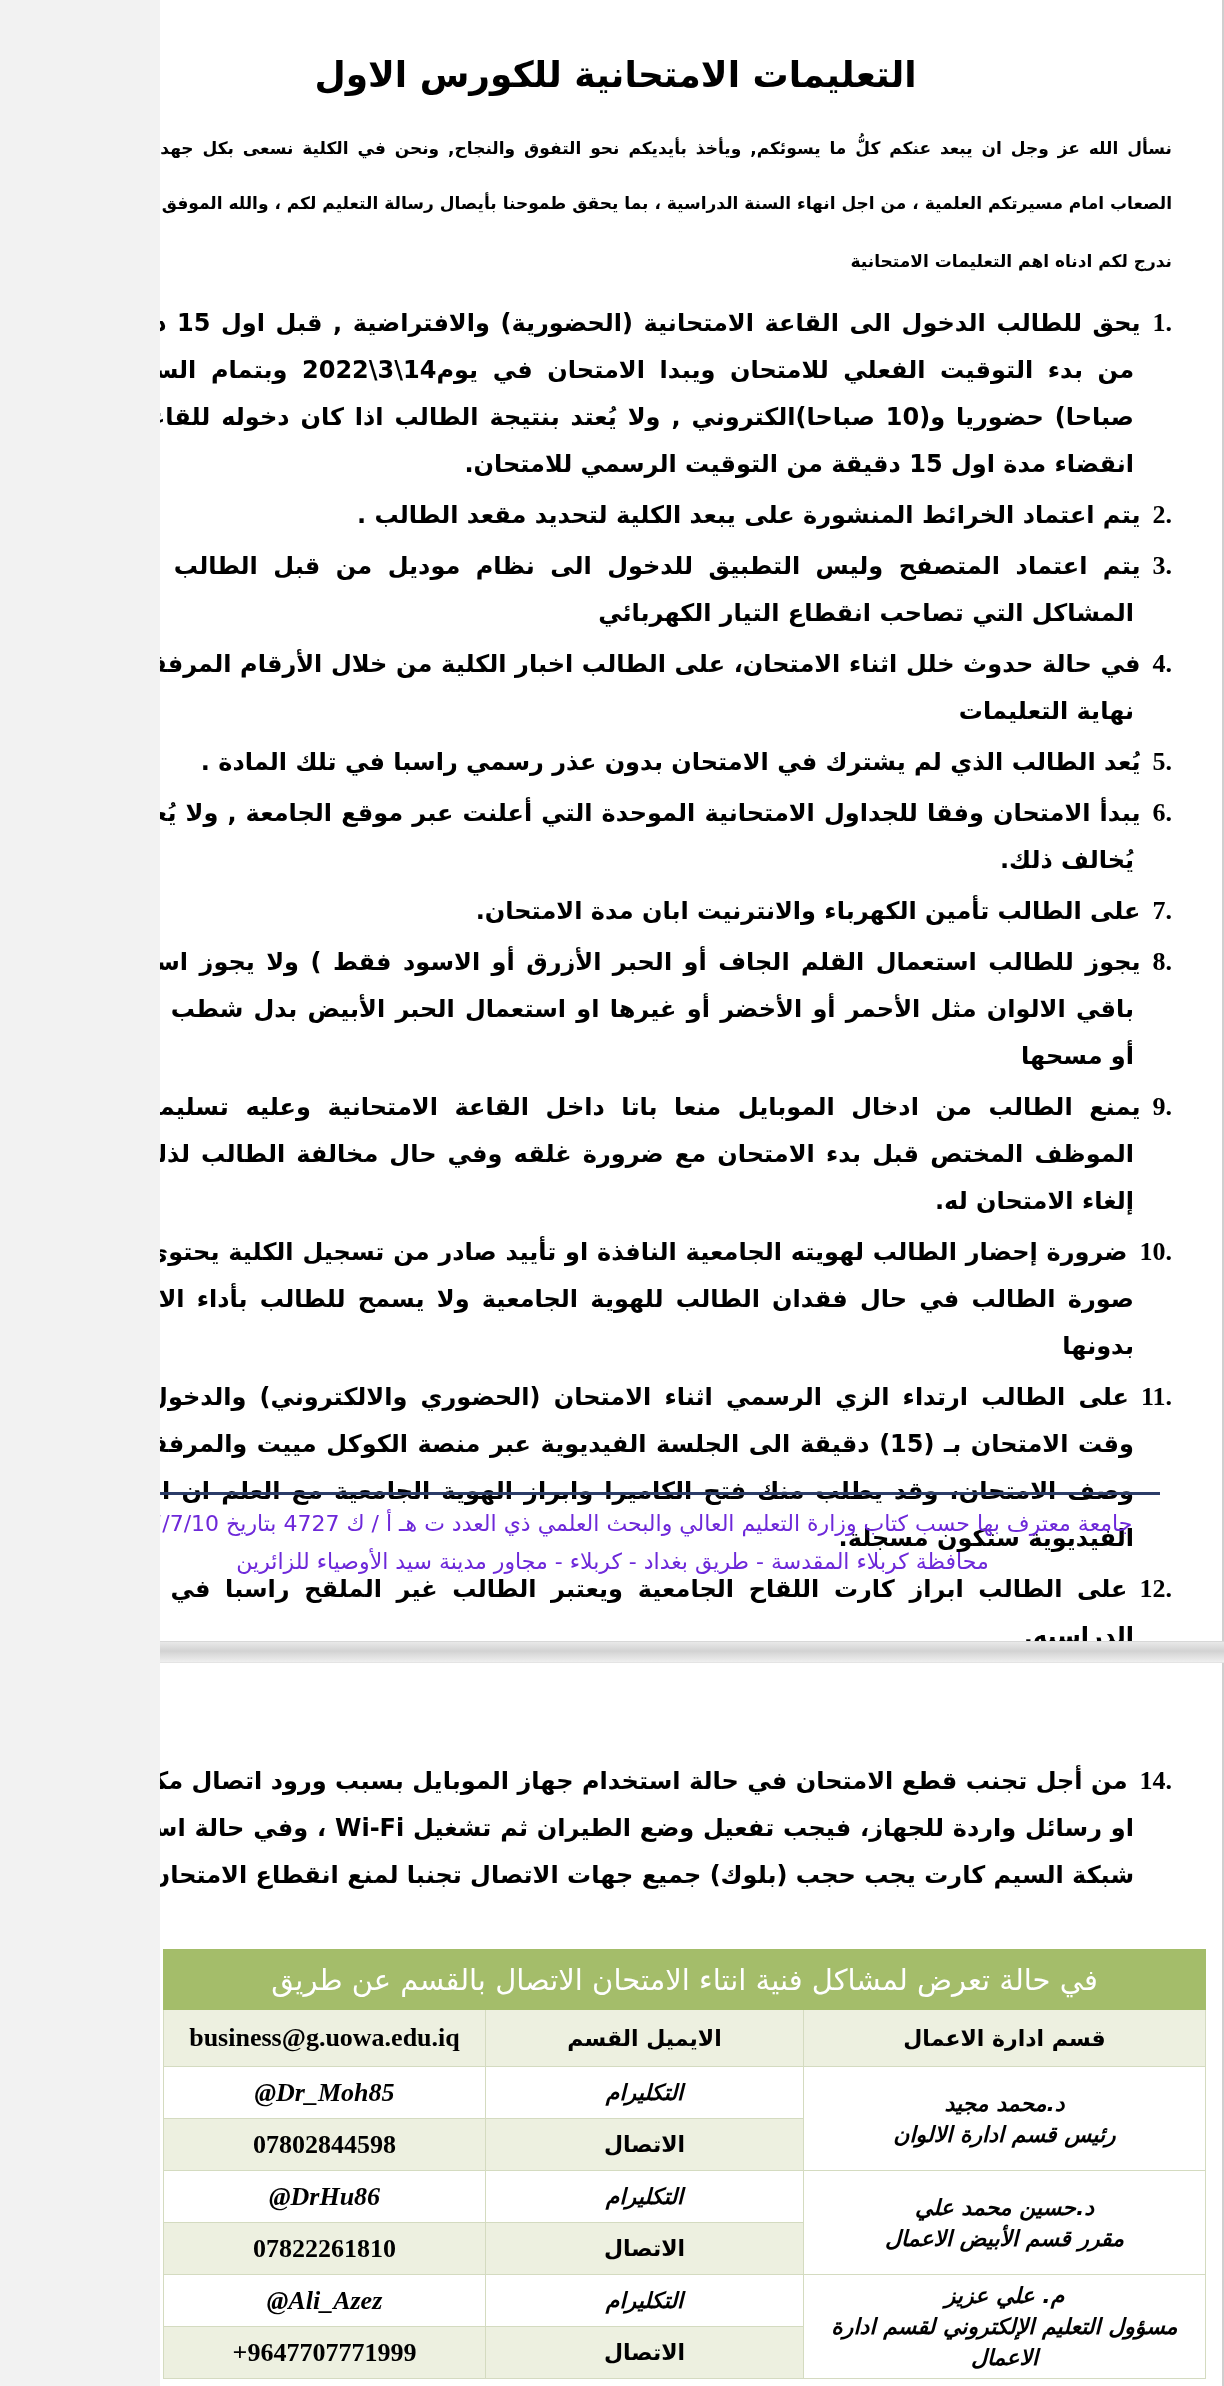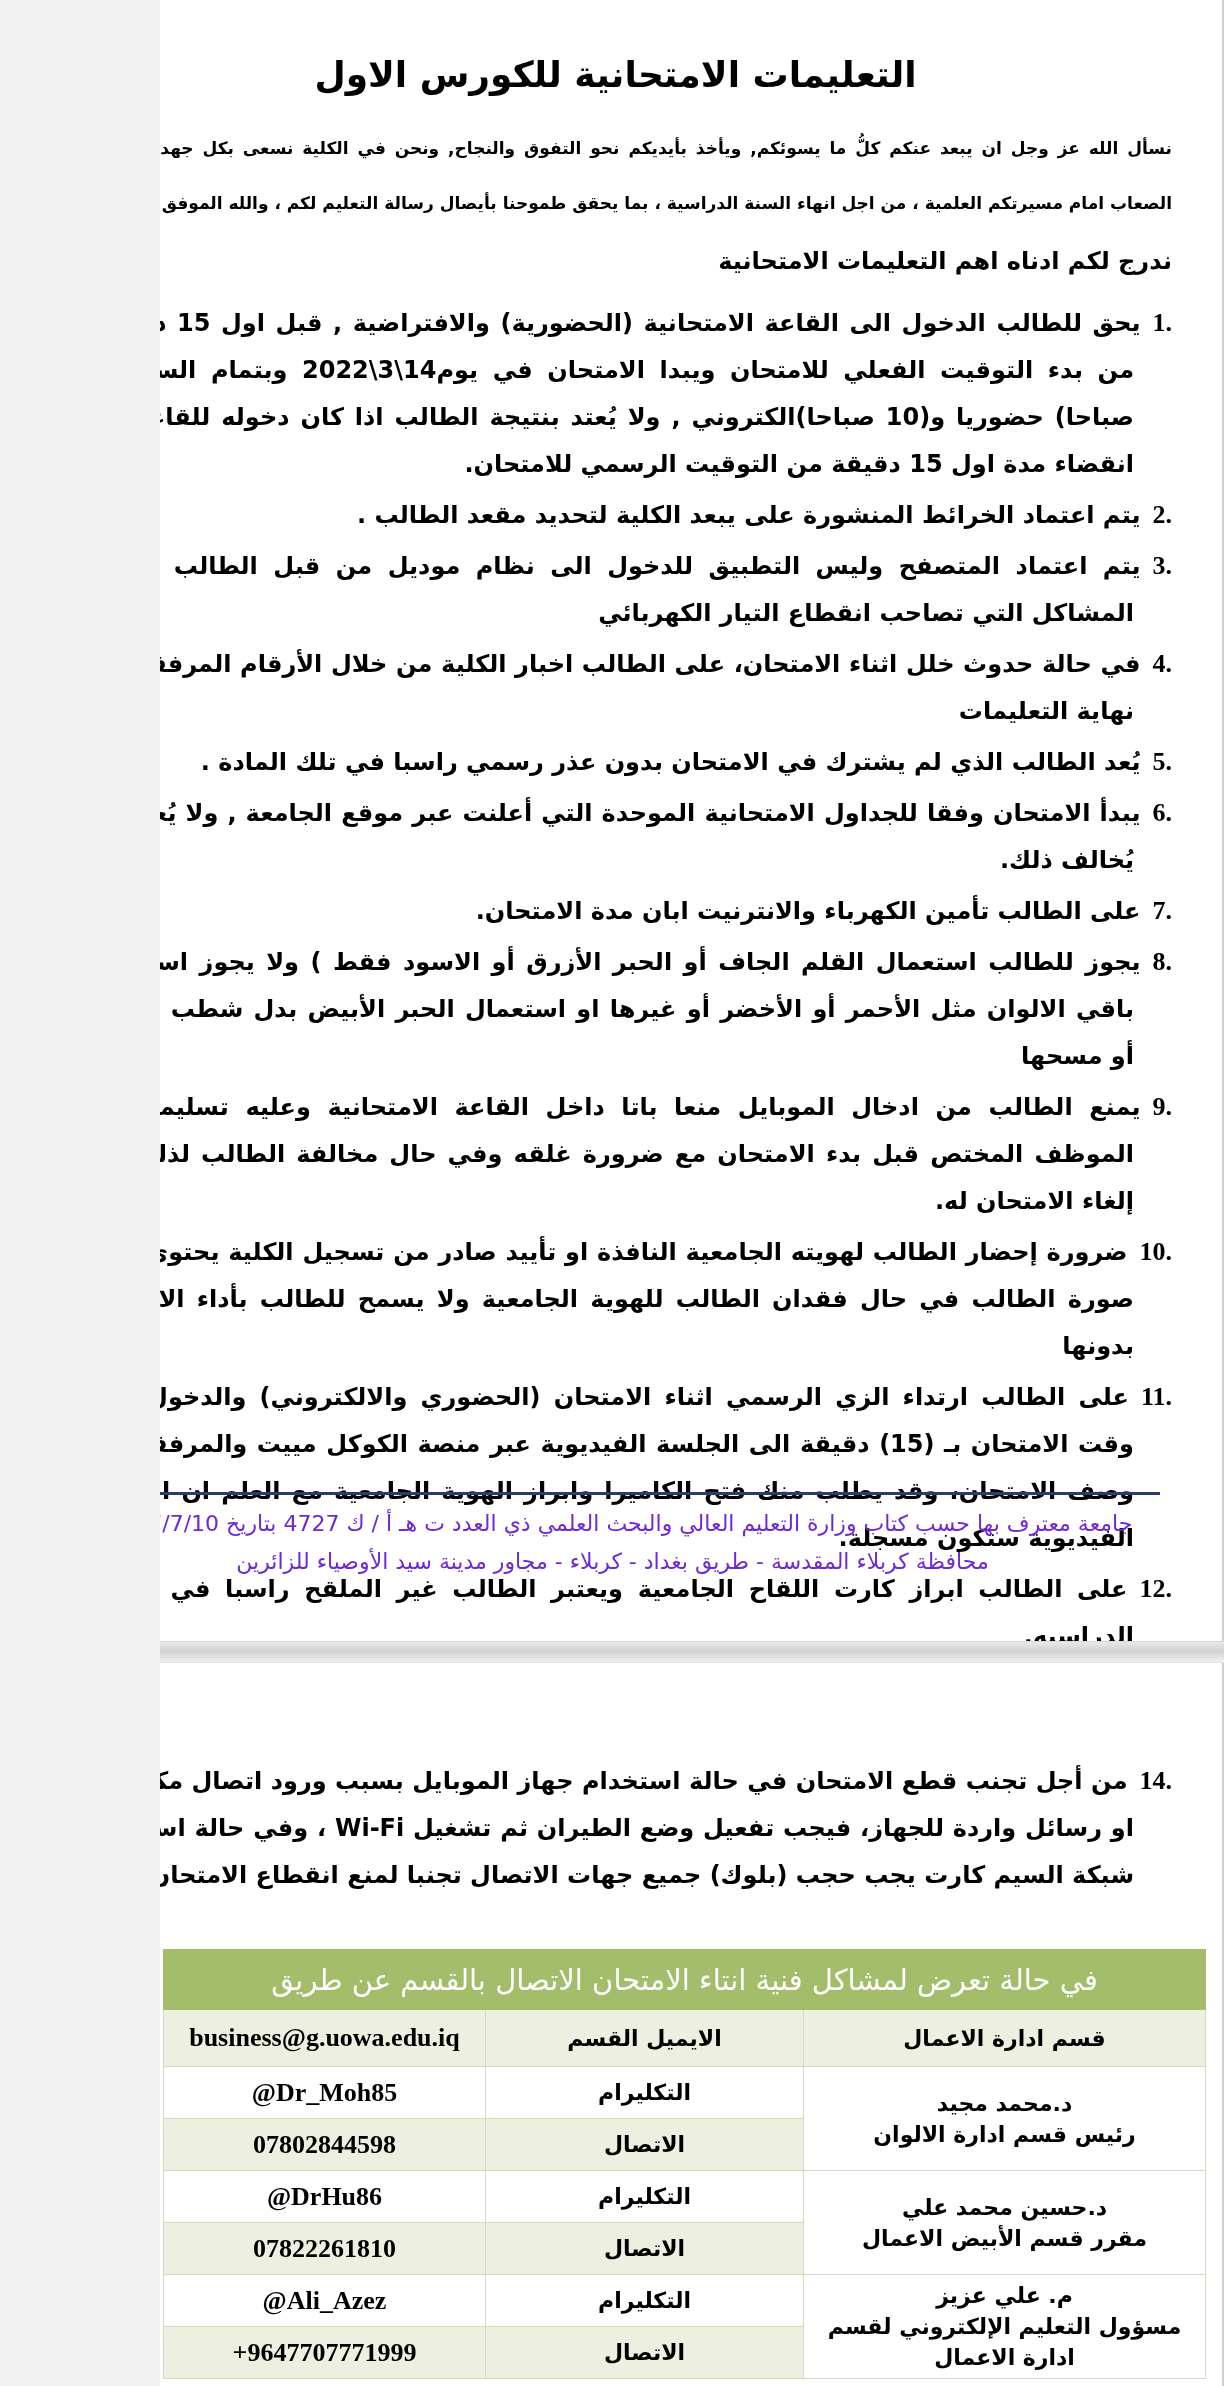--- a/index.html
+++ b/index.html
@@ -44,21 +44,21 @@
     margin: 26px 0 0 0;
     padding: 0 52px 0 80px;
     font-size: 17px;
     font-weight: bold;
     line-height: 55px;
     text-align: justify;
   }
   .leadin {
     margin: 6px 0 0 0;
     padding: 0 52px 0 80px;
-    font-size: 24px;
+    font-size: 17px;
     font-weight: bold;
     line-height: 48px;
   }
   .list {
     margin-top: 14px;
     padding: 0 52px 0 80px;
   }
   .list-item {
     font-size: 24px;
     font-weight: bold;
@@ -109,21 +109,21 @@
   }
   .t-head td {
     background: #a4bd6a;
     color: #ffffff;
     font-weight: normal;
     font-size: 29px;
     height: 60px;
     border: 1px solid #a4bd6a;
   }
   .t-light td { background: #edf0e0; }
-  .t-white td { background: #ffffff; }
+  .t-white td { background: #ffffff; font-style: italic; }
   .cell-ar { font-size: 22px; }
   .cell-ltr {
     direction: ltr;
     font-family: "Liberation Serif", "DejaVu Serif", serif;
     font-size: 26px;
   }
   .row-email td { height: 57px; }
   .row-data td { height: 52px; }
   .person-cell { background: #ffffff !important; }
   .person-cell .p-line { font-size: 22px; line-height: 31px; }

